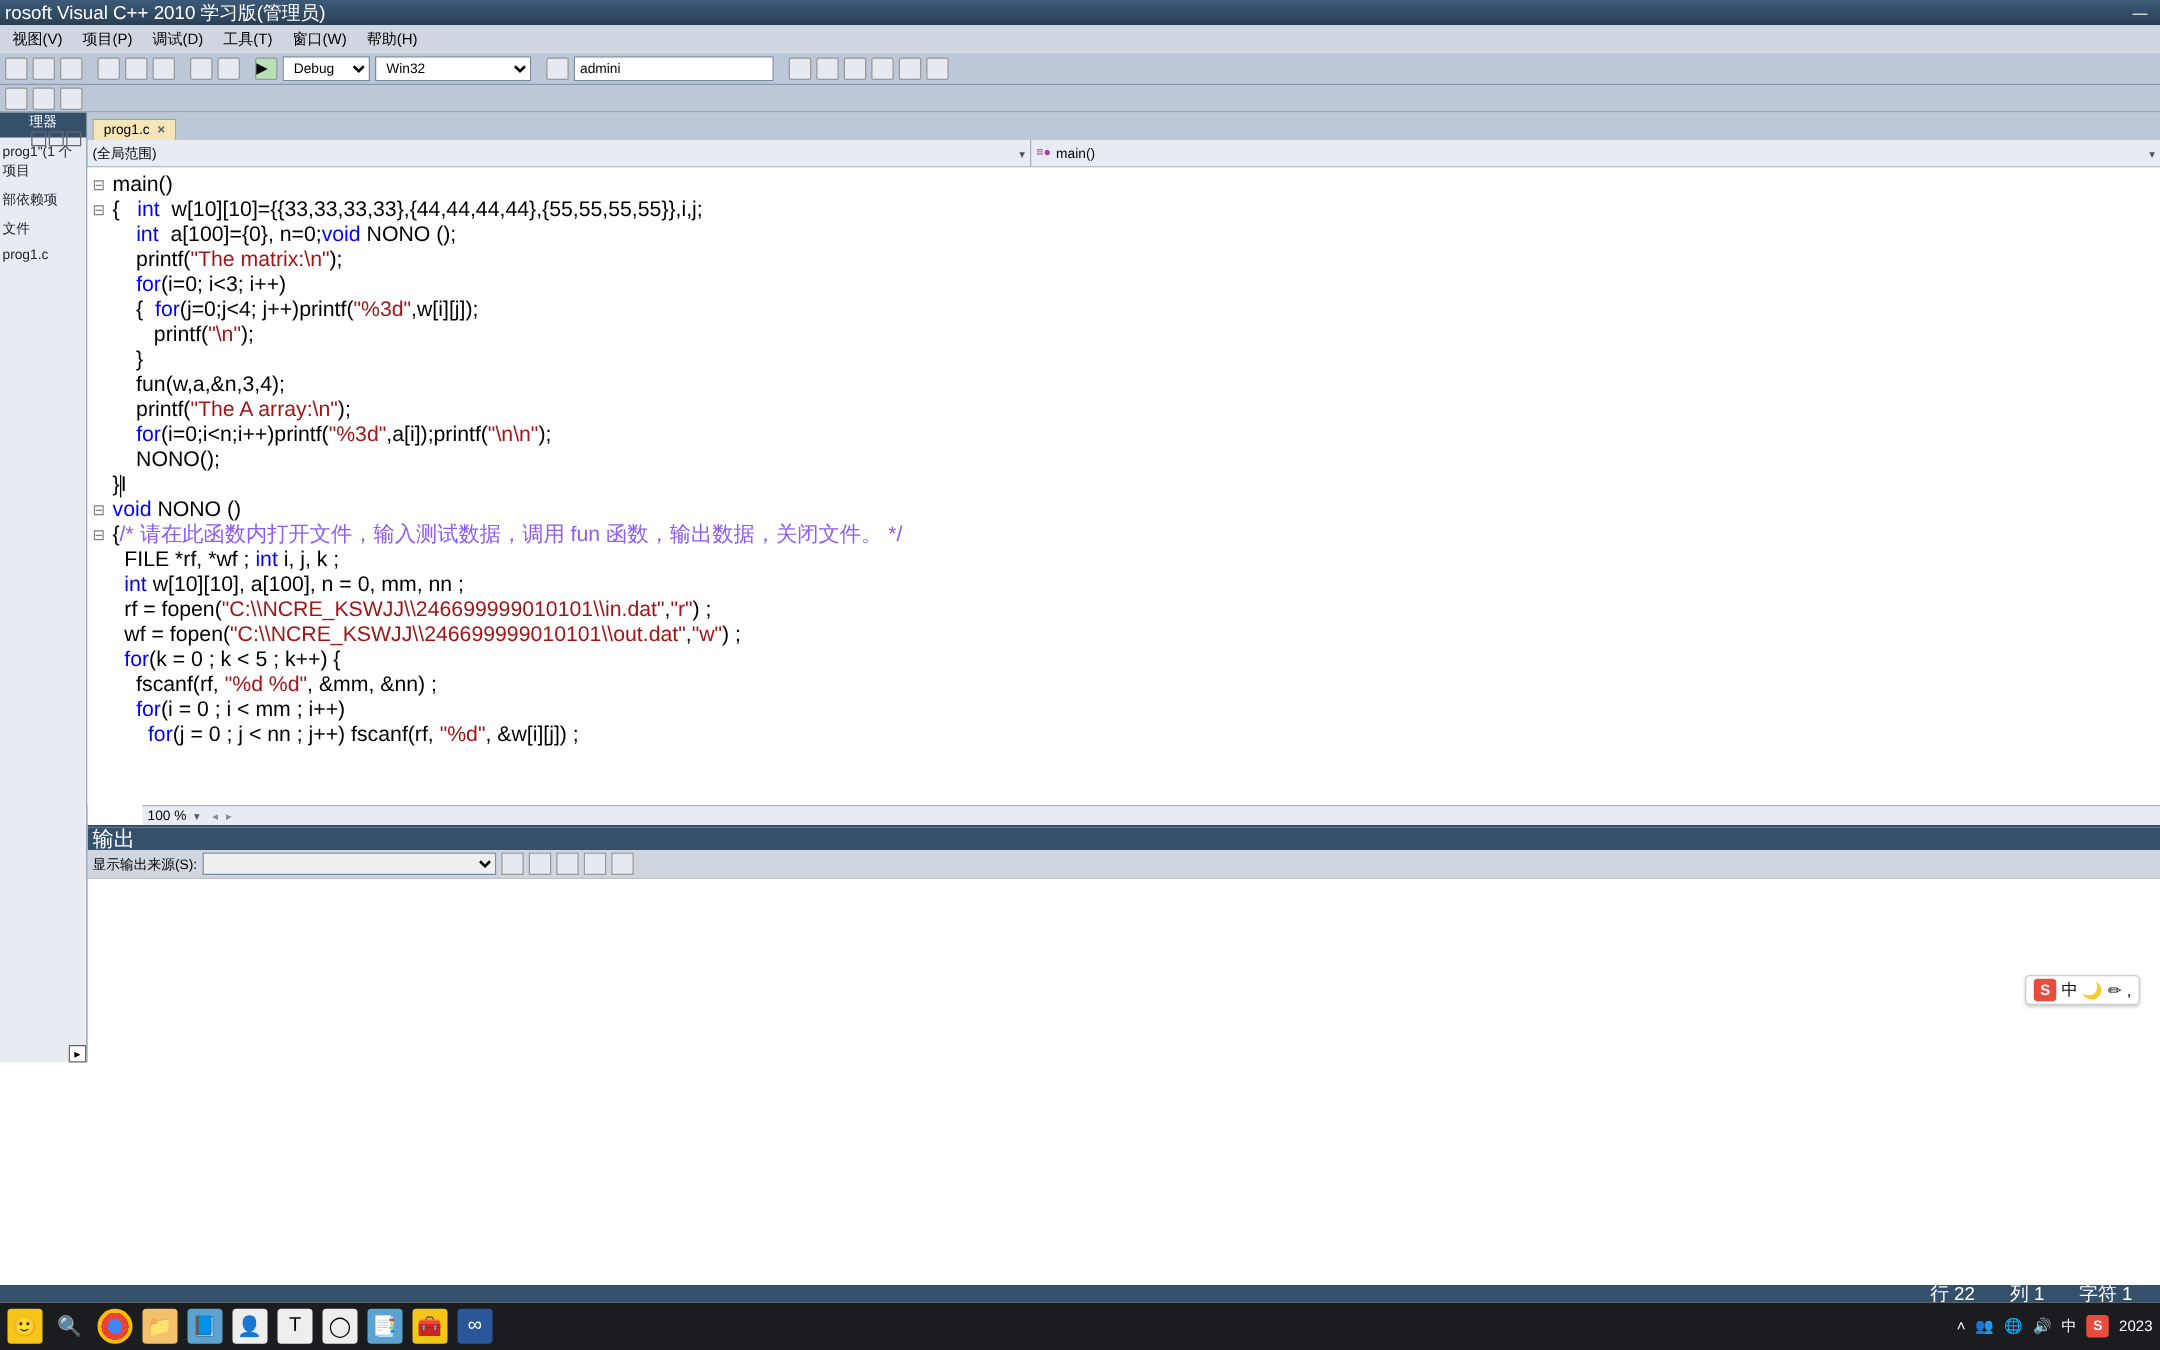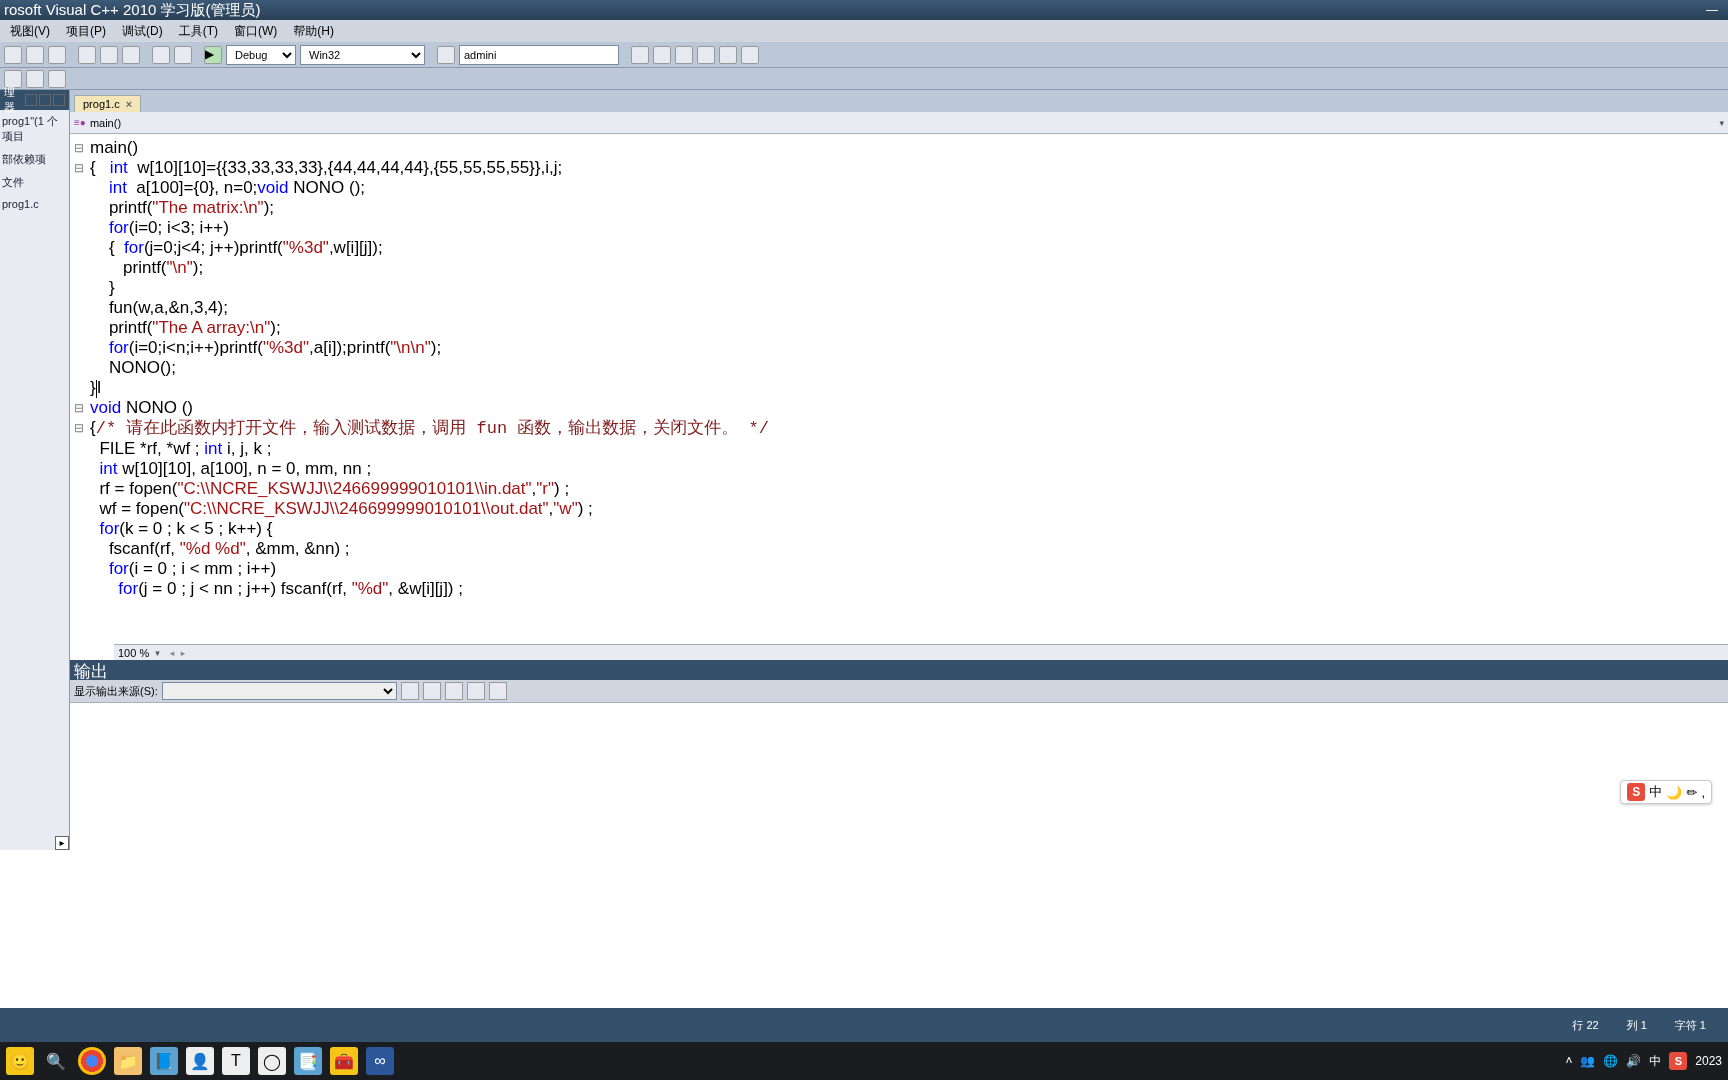--- a/index.html
+++ b/index.html
@@ -15,21 +15,21 @@
 
 .toolbar { height: 26px; background: #bcc7d8; display: flex; align-items: center; gap: 4px; padding: 0 4px; border-bottom: 1px solid #8a99b0; }
 .tb-btn { width: 18px; height: 18px; border: 1px solid #999; background: #e6e9ef; border-radius: 2px; cursor: pointer; }
 .tb-sep { width: 4px; }
 .tb-sel { height: 20px; border: 1px solid #7a8aa0; background: #fff; font-size: 11px; padding: 0 4px; }
 
 .toolbar2 { height: 22px; background: #bcc7d8; display: flex; align-items: center; gap: 4px; padding: 0 4px; border-bottom: 1px solid #8a99b0; }
 
 .main-area { display: flex; height: 760px; }
 .sidebar { width: 70px; background: #e8ecf2; border-right: 1px solid #8a99b0; position: relative; }
-.sb-header { height: 20px; background: #35506b; color: #fff; font-size: 11px; display: flex; align-items: center; padding: 0 4px; }
+.sb-header { height: 20px; background: #35506b; color: #fff; font-size: 11px; display: flex; align-items: center; padding: 0 4px; flex-direction: column; }
 .sb-hdr-btns { display: flex; gap: 2px; margin-left: auto; }
 .sb-hdr-btns .b { width: 12px; height: 12px; border: 1px solid #666; cursor: pointer; }
 .sb-item { padding: 4px 2px; font-size: 11px; cursor: pointer; color: #223; }
 .sb-expand { position: absolute; bottom: 0; right: 0; width: 14px; height: 14px; border: 1px solid #666; text-align: center; font-size: 10px; cursor: pointer; background: #fff; }
 
 .editor-col { flex: 1; display: flex; flex-direction: column; }
 .tab-strip { height: 22px; background: #bcc7d8; display: flex; align-items: flex-end; padding-left: 4px; }
 .tab { background: #f4e6b8; border: 1px solid #9aa; border-bottom: none; padding: 2px 8px; font-size: 11px; display: flex; align-items: center; gap: 6px; }
 .tab .x { cursor: pointer; color: #666; font-weight: bold; }
 
@@ -40,40 +40,40 @@
 .scope-r .ico { color: #a040a0; margin-right: 4px; font-size: 10px; }
 
 .code-area { flex: 1; background: #fff; position: relative; overflow: hidden; }
 .code { position: absolute; left: 20px; top: 4px; right: 0; font-family: "NSimSun","SimSun","Courier New",monospace; font-size: 17px; line-height: 20px; white-space: pre; color: #000; }
 .gutter { position: absolute; left: 0; top: 4px; width: 18px; font-family: monospace; font-size: 12px; line-height: 20px; color: #808080; text-align: center; }
 .gutter div { height: 20px; }
 .fold { color: #808080; cursor: pointer; }
 .kw { color: #0000ff; }
 .str { color: #a31515; }
 .typ { color: #0000ff; }
-.com { color: #7f1d1d; font-family: Liberation Mono, monospace; }
+.com { color: #8b5cf6; font-family: Liberation Sans, sans-serif; }
 .cursor-caret { display: inline-block; width: 1px; height: 18px; background: #000; vertical-align: middle; }
 
 .zoom-bar { height: 16px; background: #e8ecf2; border-top: 1px solid #a7b0bd; display: flex; align-items: center; font-size: 11px; padding: 0 4px; gap: 6px; margin-left: 44px; }
 .zoom-bar .dd { font-size: 9px; color: #555; cursor: pointer; }
 .zoom-bar .arrows { margin-left: 4px; color: #888; font-size: 9px; letter-spacing: 2px; }
 
 .output-panel { border-top: 2px solid #35506b; }
 .out-hdr { height: 18px; background: #35506b; color: #fff; font-size: 17px; display: flex; align-items: center; padding: 0 4px; }
 .out-tb { height: 22px; background: #cfd6e0; display: flex; align-items: center; gap: 4px; padding: 0 4px; }
 .out-tb .lbl { font-size: 11px; }
 .out-tb select { width: 235px; height: 18px; font-size: 11px; border: 1px solid #7a8aa0; }
 .out-tb .obtn { width: 18px; height: 18px; border: 1px solid #999; background: #e6e9ef; cursor: pointer; }
 .out-body { height: 148px; background: #fff; border-top: 1px solid #a7b0bd; }
 
 .ime-float { position: absolute; right: 16px; top: 780px; height: 24px; background: #fff; border: 1px solid #ccc; border-radius: 4px; display: flex; align-items: center; gap: 4px; padding: 0 6px; box-shadow: 0 1px 3px rgba(0,0,0,.2); }
 .ime-float .slogo { width: 18px; height: 18px; background: #e74c3c; color: #fff; border-radius: 3px; font-size: 12px; font-weight: bold; display: flex; align-items: center; justify-content: center; }
 .ime-float span { font-size: 13px; }
 
-.status-bar { position: absolute; bottom: 38px; left: 0; right: 0; height: 34px; background: #35506b; color: #fff; display: flex; align-items: center; padding: 0 8px; font-size: 11px; }
+.status-bar { position: absolute; bottom: 38px; left: 0; right: 0; height: 14px; background: #35506b; color: #fff; display: flex; align-items: center; padding: 0 8px; font-size: 15px; }
 .status-bar .spacer { flex: 1; }
 .status-bar .cell { padding: 0 14px; }
 
 .taskbar { position: absolute; bottom: 0; left: 0; right: 0; height: 38px; background: #1a1c1f; display: flex; align-items: center; gap: 8px; padding: 0 6px; }
 .tk { width: 28px; height: 28px; border-radius: 3px; display: flex; align-items: center; justify-content: center; font-size: 16px; cursor: pointer; }
 .tk.yellow { background: #f5c518; color: #333; }
 .tk.search { color: #fff; }
 .tk.chrome { background: radial-gradient(circle, #4285f4 30%, #ea4335 30% 55%, #fbbc05 55% 80%, #34a853 80%); border-radius: 50%; }
 .tk.folder { background: #f5c06c; }
 .tk.note { background: #5ca3d1; }
@@ -157,20 +157,23 @@
   </div>
 
   <div class="editor-col">
     <div class="tab-strip">
       <div class="tab">
         <span>prog1.c</span>
         <span class="x">×</span>
       </div>
     </div>
     <div class="scope-bar">
+      <div class="scope-l">
+        <span>(全局范围)</span>
+      </div>
       <div class="scope-r">
         <span class="ico">≡●</span>
         <span>main()</span>
       </div>
     </div>
     <div class="code-area">
       <div class="gutter" id="gutter">
           <div class="fold">⊟</div>
           <div class="fold">⊟</div>
           <div class="fold"></div>

